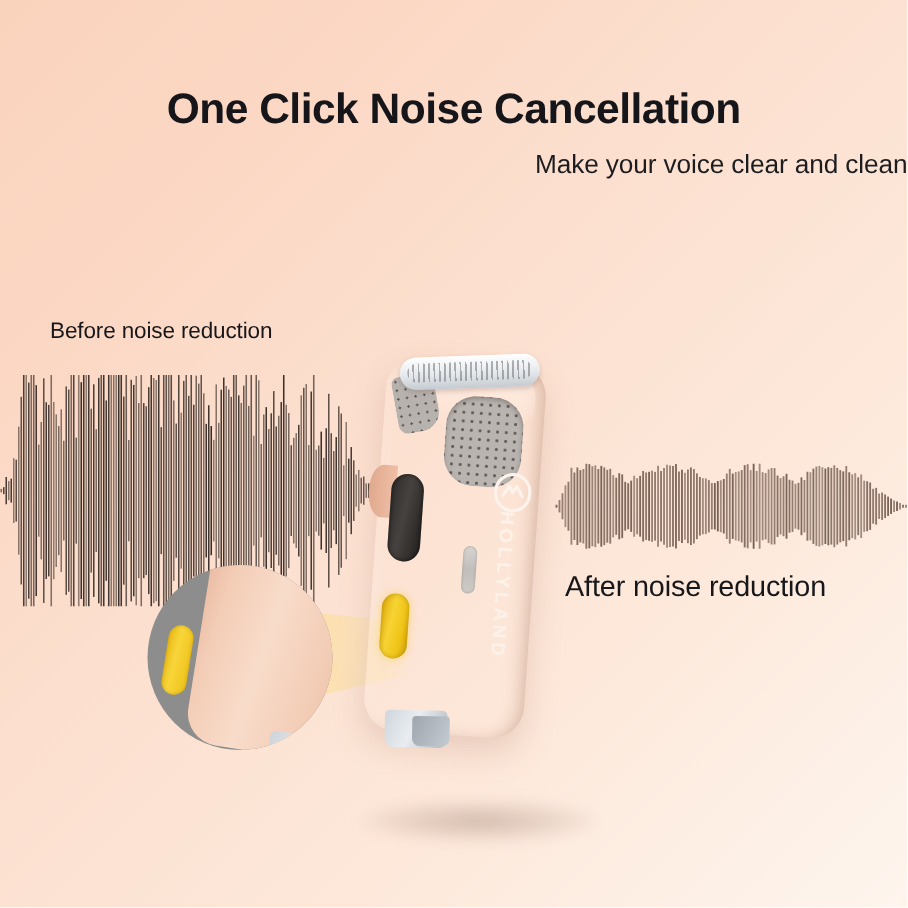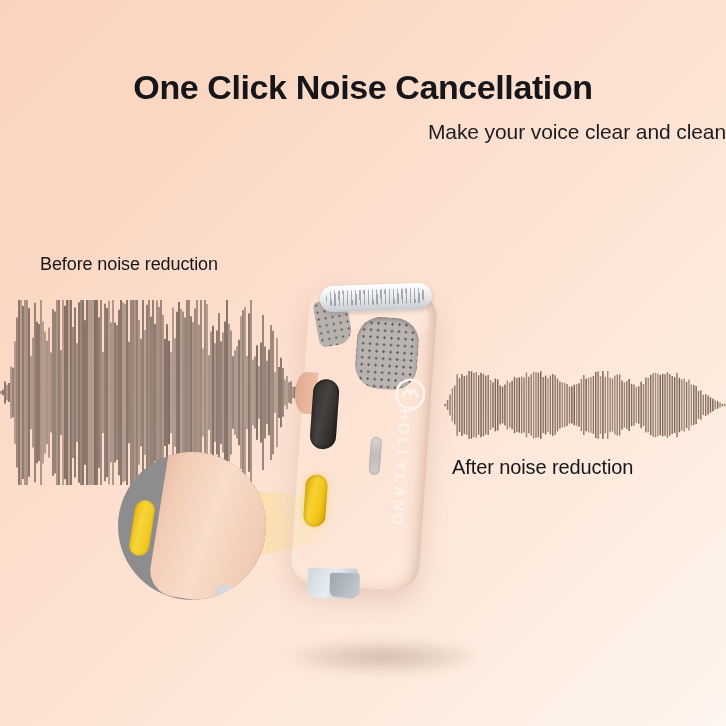--- a/index.html
+++ b/index.html
@@ -54,21 +54,21 @@
     font-size: 18px;
     color: #17171b;
     letter-spacing: -0.1px;
     white-space: nowrap;
     margin-top: 16px;
   }
   .label-after {
     position: absolute;
     left: 452px;
     top: 456px;
-    font-size: 20px;
+    font-size: 23px;
     color: #17171b;
     letter-spacing: -0.1px;
     white-space: nowrap;
   }
 
   
   .wave {
     position: absolute;
     display: block;
   }

